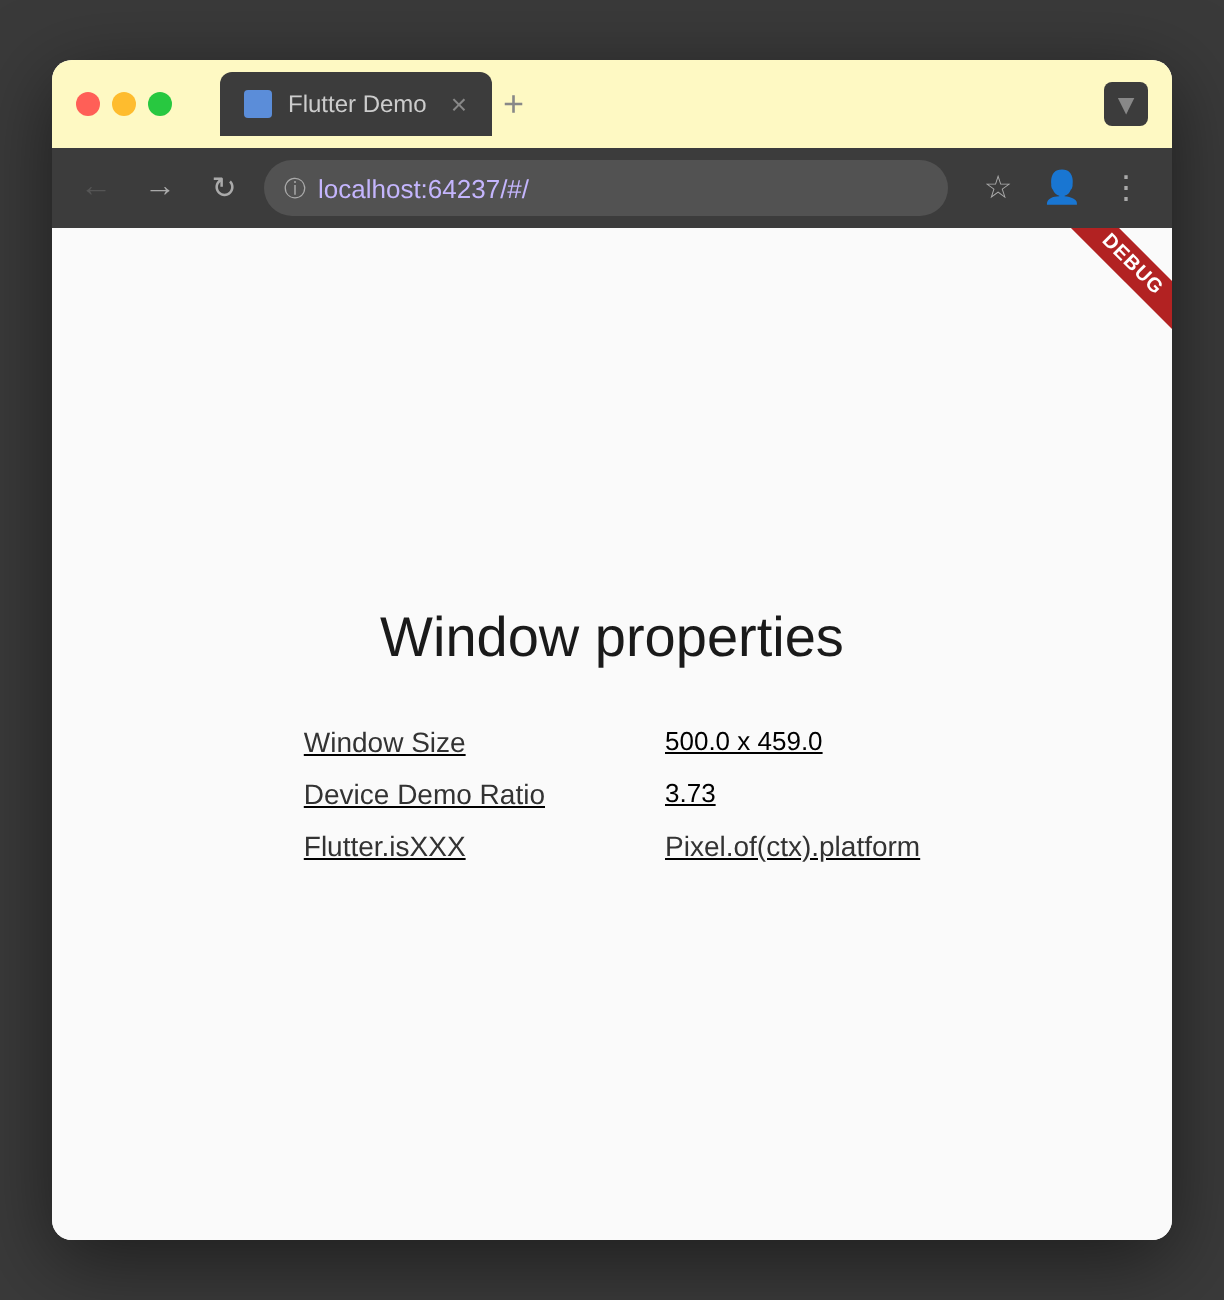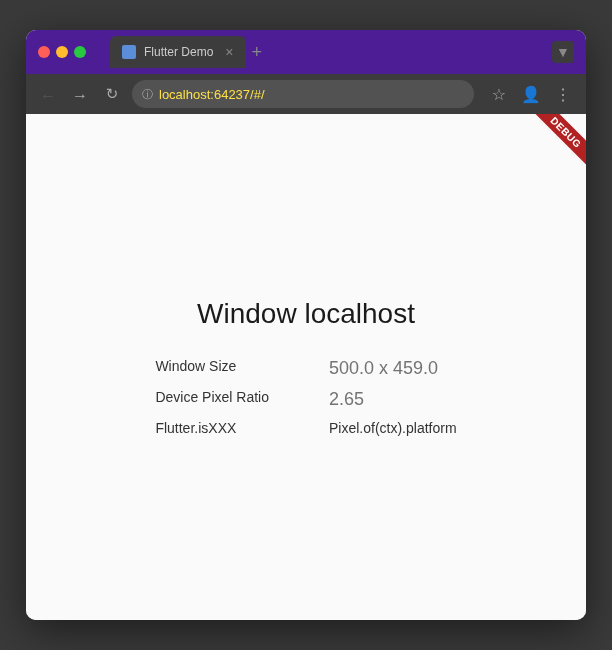--- a/index.html
+++ b/index.html
@@ -17,21 +17,21 @@
       width: 560px;
       height: 590px;
       background: #f5f5f5;
       border-radius: 10px;
       overflow: hidden;
       box-shadow: 0 10px 40px rgba(0,0,0,0.5);
     }
 
     
     .title-bar {
-      background: #4c1d95;
+      background: #fef9c3;
       height: 44px;
       display: flex;
       align-items: center;
       padding: 0 12px;
       gap: 8px;
     }
 
     .traffic-lights {
       display: flex;
       gap: 6px;
@@ -142,21 +142,21 @@
       padding: 0 10px;
       gap: 6px;
     }
 
     .lock-icon {
       color: #aaa;
       font-size: 11px;
     }
 
     .address-text {
-      color: #fde047;
+      color: #c4b5fd;
       font-size: 13px;
     }
 
     .nav-actions {
       display: flex;
       align-items: center;
       gap: 6px;
       margin-left: 4px;
     }
 
@@ -216,30 +216,31 @@
       color: #1a1a1a;
       margin-bottom: 28px;
       text-align: center;
     }
 
     .properties-table {
       display: grid;
       grid-template-columns: auto auto;
       gap: 10px 60px;
       align-items: start;
+      text-decoration: underline;
     }
 
     .prop-label {
       color: #333;
       font-size: 14px;
     }
 
     .prop-value {
-      color: #737373;
-      font-size: 18px;
+      color: #000000;
+      font-size: 13px;
     }
   </style>
 </head>
 <body>
 
 <div class="browser-window">
 
   <div class="title-bar">
     <div class="traffic-lights">
       <div class="traffic-light tl-red"></div>
@@ -274,25 +275,25 @@
     </div>
   </div>
 
   <div class="content">
 
     <div class="debug-banner">
       <div class="debug-ribbon">DEBUG</div>
     </div>
 
     <div class="properties-container">
-      <h1 class="page-title">Window localhost</h1>
+      <h1 class="page-title">Window properties</h1>
       <div class="properties-table" id="props-table">
       <span class="prop-label">Window Size</span>
           <span class="prop-value">500.0 x 459.0</span>
-          <span class="prop-label">Device Pixel Ratio</span>
-          <span class="prop-value">2.65</span>
+          <span class="prop-label">Device Demo Ratio</span>
+          <span class="prop-value">3.73</span>
           <span class="prop-label">Flutter.isXXX</span>
           <span class="prop-label">Pixel.of(ctx).platform</span>
         </div>
     </div>
 
   </div>
 </div>
 
 </body></html>

